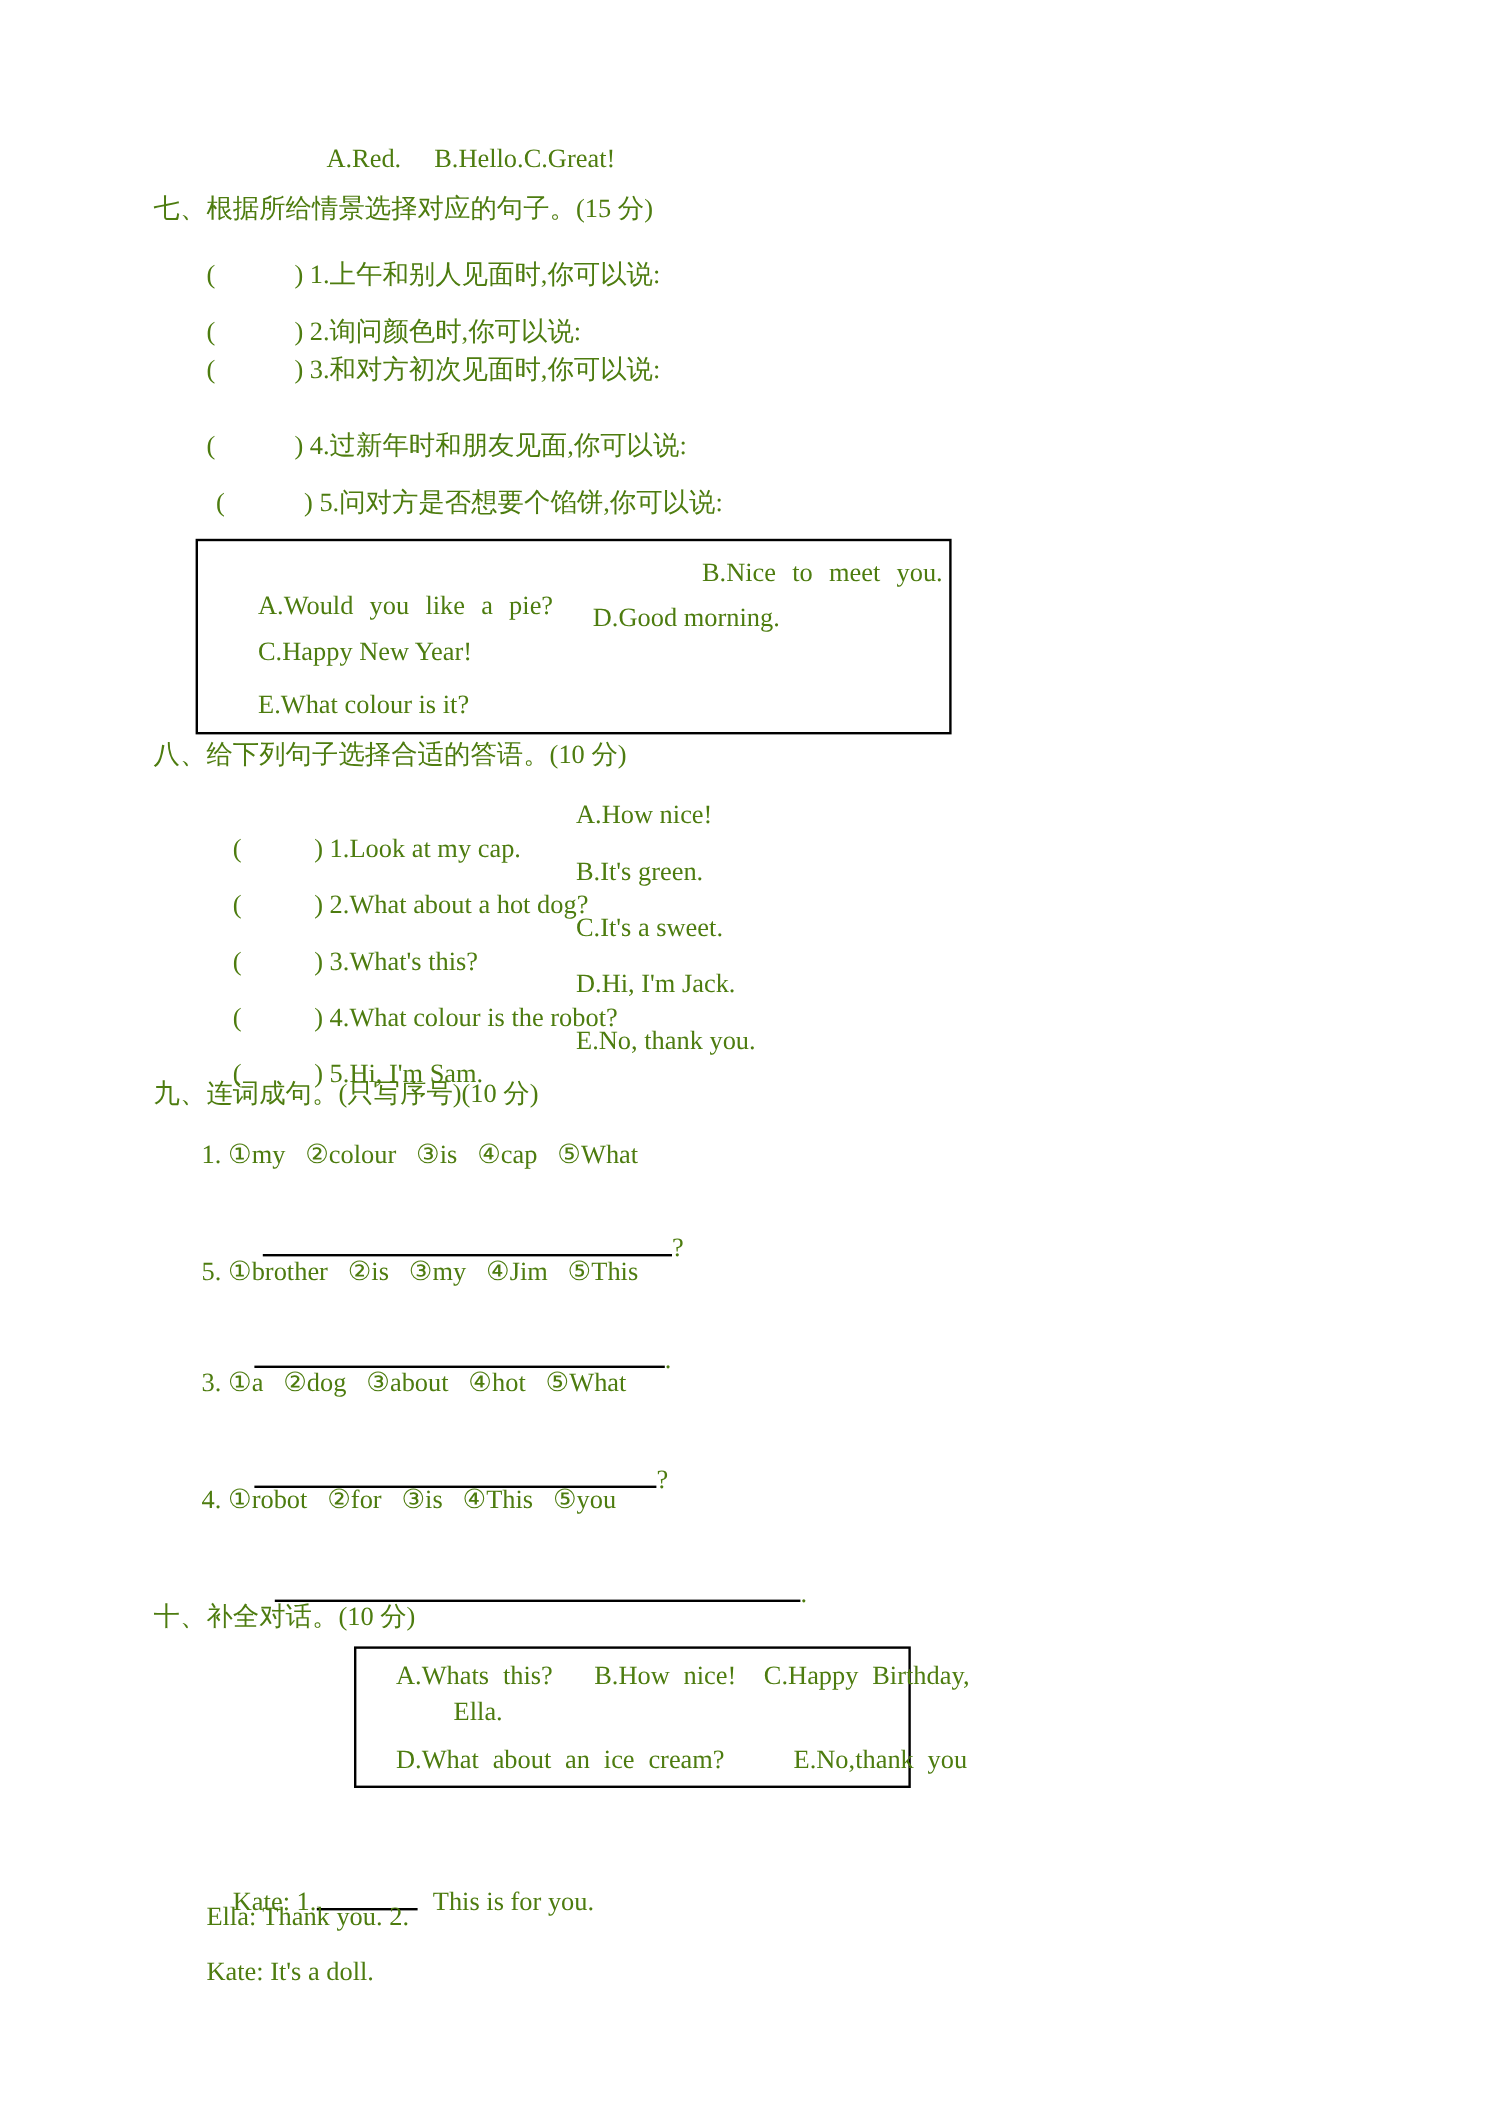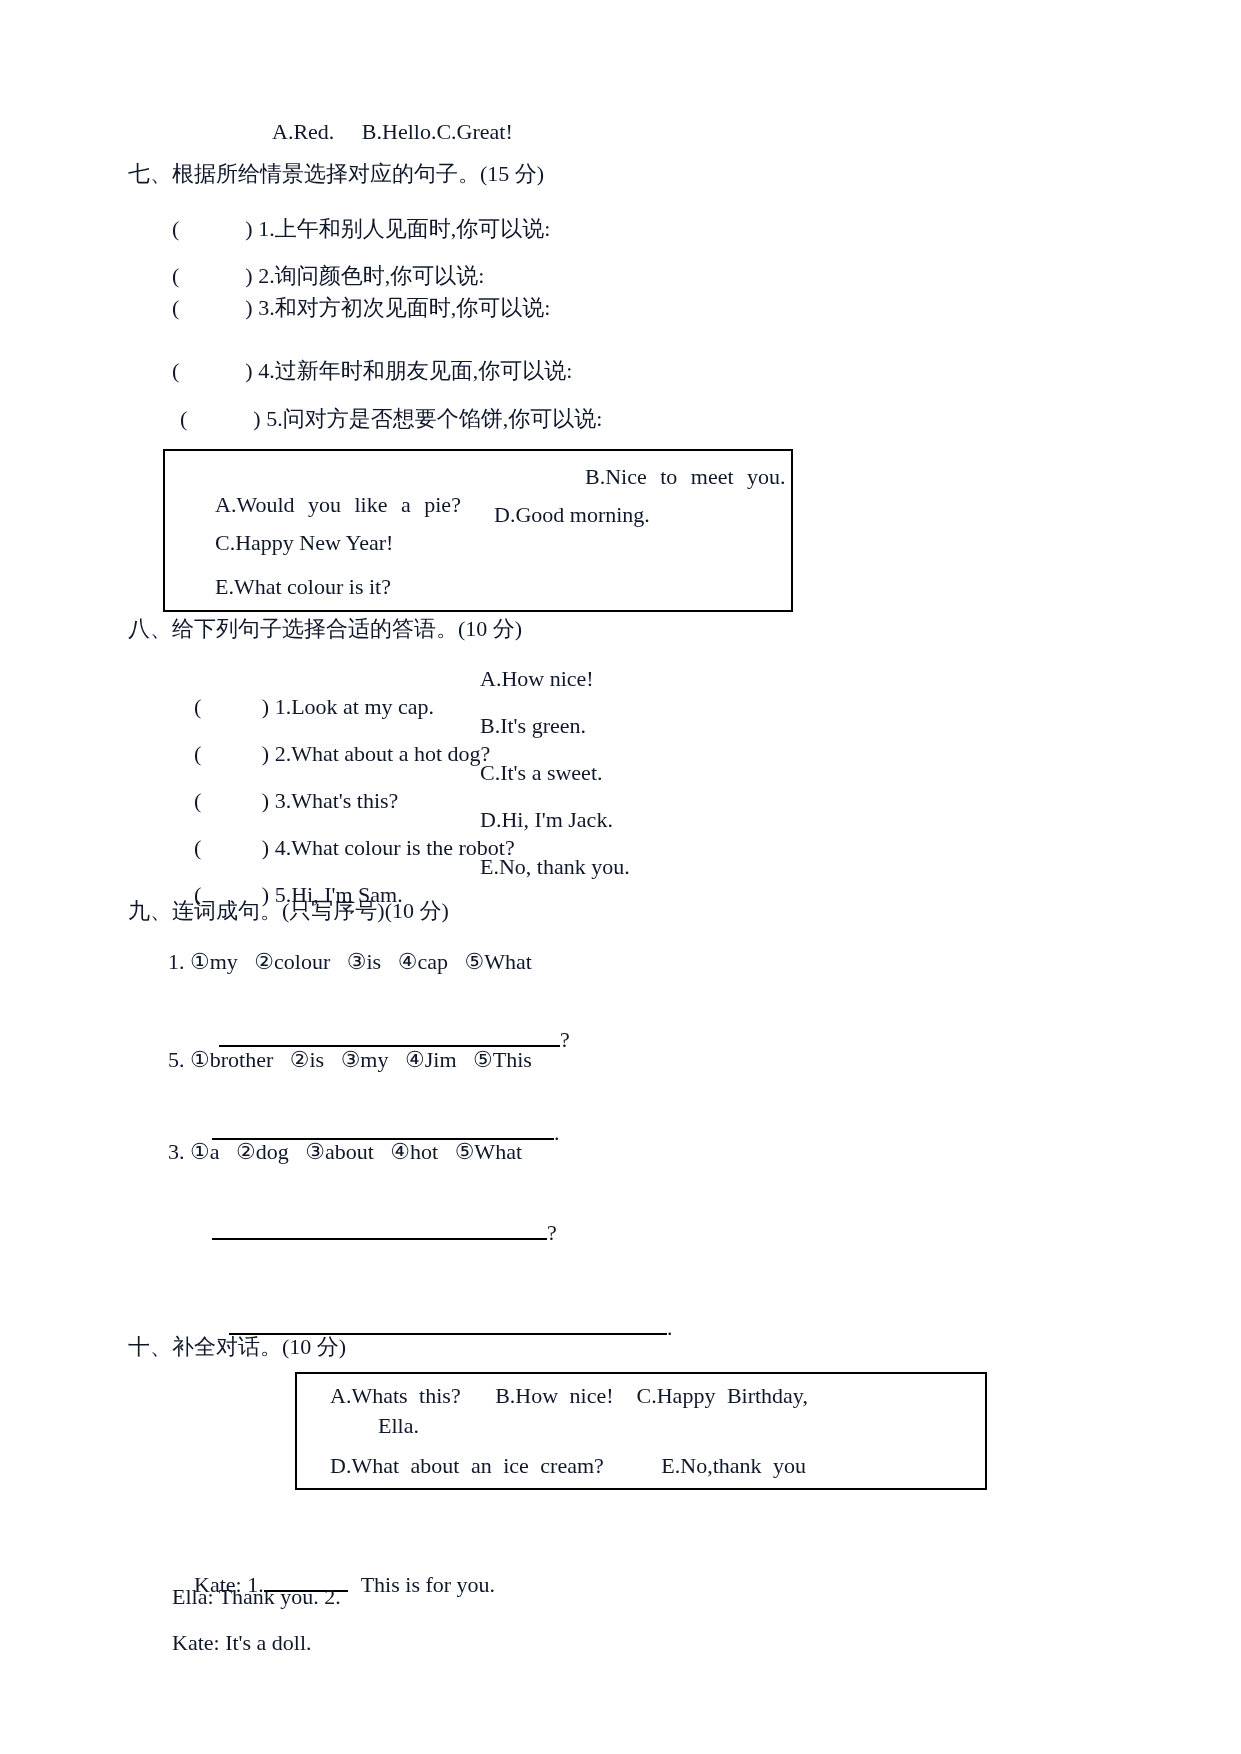--- a/index.html
+++ b/index.html
@@ -1,21 +1,21 @@
 <!DOCTYPE html>
 <html><head>
 <meta charset="utf-8">
 <style>
   html,body{margin:0;padding:0;background:#ffffff;}
   .page{
     position:relative;
     width:1241px;
     height:1754px;
     background:#ffffff;
-    color:#0f172a;
+    color:#4d7c0f;
     font-family:"Liberation Serif","DejaVu Serif",serif;
     font-size:22px;
     line-height:28px;
     overflow:hidden;
   }
   .abs{position:absolute;white-space:pre;}
   .heading{position:absolute;white-space:pre;}
   .box{position:absolute;border:2px solid #000;box-sizing:border-box;background:#fff;}
   
   .box1{left:163px;top:449px;width:630px;height:163px;}
@@ -27,21 +27,21 @@
   .optB{position:absolute;left:403px;top:0;}
   .optD{position:absolute;left:312px;top:0;}
   
   .mrow{position:absolute;left:172px;white-space:pre;}
   .mrow .ans{position:absolute;left:308px;top:0;white-space:pre;}
   
   .uline{position:absolute;white-space:pre;}
   .blank{display:inline-block;border-bottom:2px solid #000;height:26px;vertical-align:baseline;}
   .punct{display:inline;}
   
-  .box2{left:295px;top:1372px;width:692px;height:118px;}
+  .box2{left:295px;top:1372px;width:464px;height:118px;}
   .box2 .b2l{position:absolute;left:33px;right:4px;white-space:pre;word-spacing:6px;}
   .box2 .l1{top:8px;}
   .box2 .l2{top:38px;margin-left:48px;}
   .box2 .l3{top:78px;}
   
   .dline{position:absolute;left:172px;white-space:pre;}
   .dblank{display:inline-block;width:84px;height:24px;border-bottom:2px solid #000;margin-right:13px;vertical-align:baseline;}
 </style>
 </head>
 <body>
@@ -103,20 +103,21 @@
   <div class="abs" style="left:168px;top:1046px;">5. ①brother   ②is   ③my   ④Jim   ⑤This</div>
   <div class="uline" style="left:190px;top:1084px;">
     <span class="blank" style="width:342px;"></span><span class="punct">.</span>
   </div>
 
   <div class="abs" style="left:168px;top:1138px;">3. ①a   ②dog   ③about   ④hot   ⑤What</div>
   <div class="uline" style="left:190px;top:1184px;">
     <span class="blank" style="width:335px;"></span><span class="punct">?</span>
   </div>
 
+  <div class="abs" style="left:168px;top:1236px;">4. ①robot   ②for   ③is   ④This   ⑤you</div>
   <div class="uline" style="left:207px;top:1279px;">
     <span class="blank" style="width:438px;"></span><span class="punct">.</span>
   </div>
 
   <div class="heading" style="left:128px;top:1333px;">十、补全对话。(10 分)</div>
 
   <div class="box box2">
     <div class="b2l l1">A.Whats this?   B.How nice!  C.Happy Birthday,</div>
     <div class="b2l l2">Ella.</div>
     <div class="b2l l3">D.What about an ice cream?     E.No,thank you</div>

